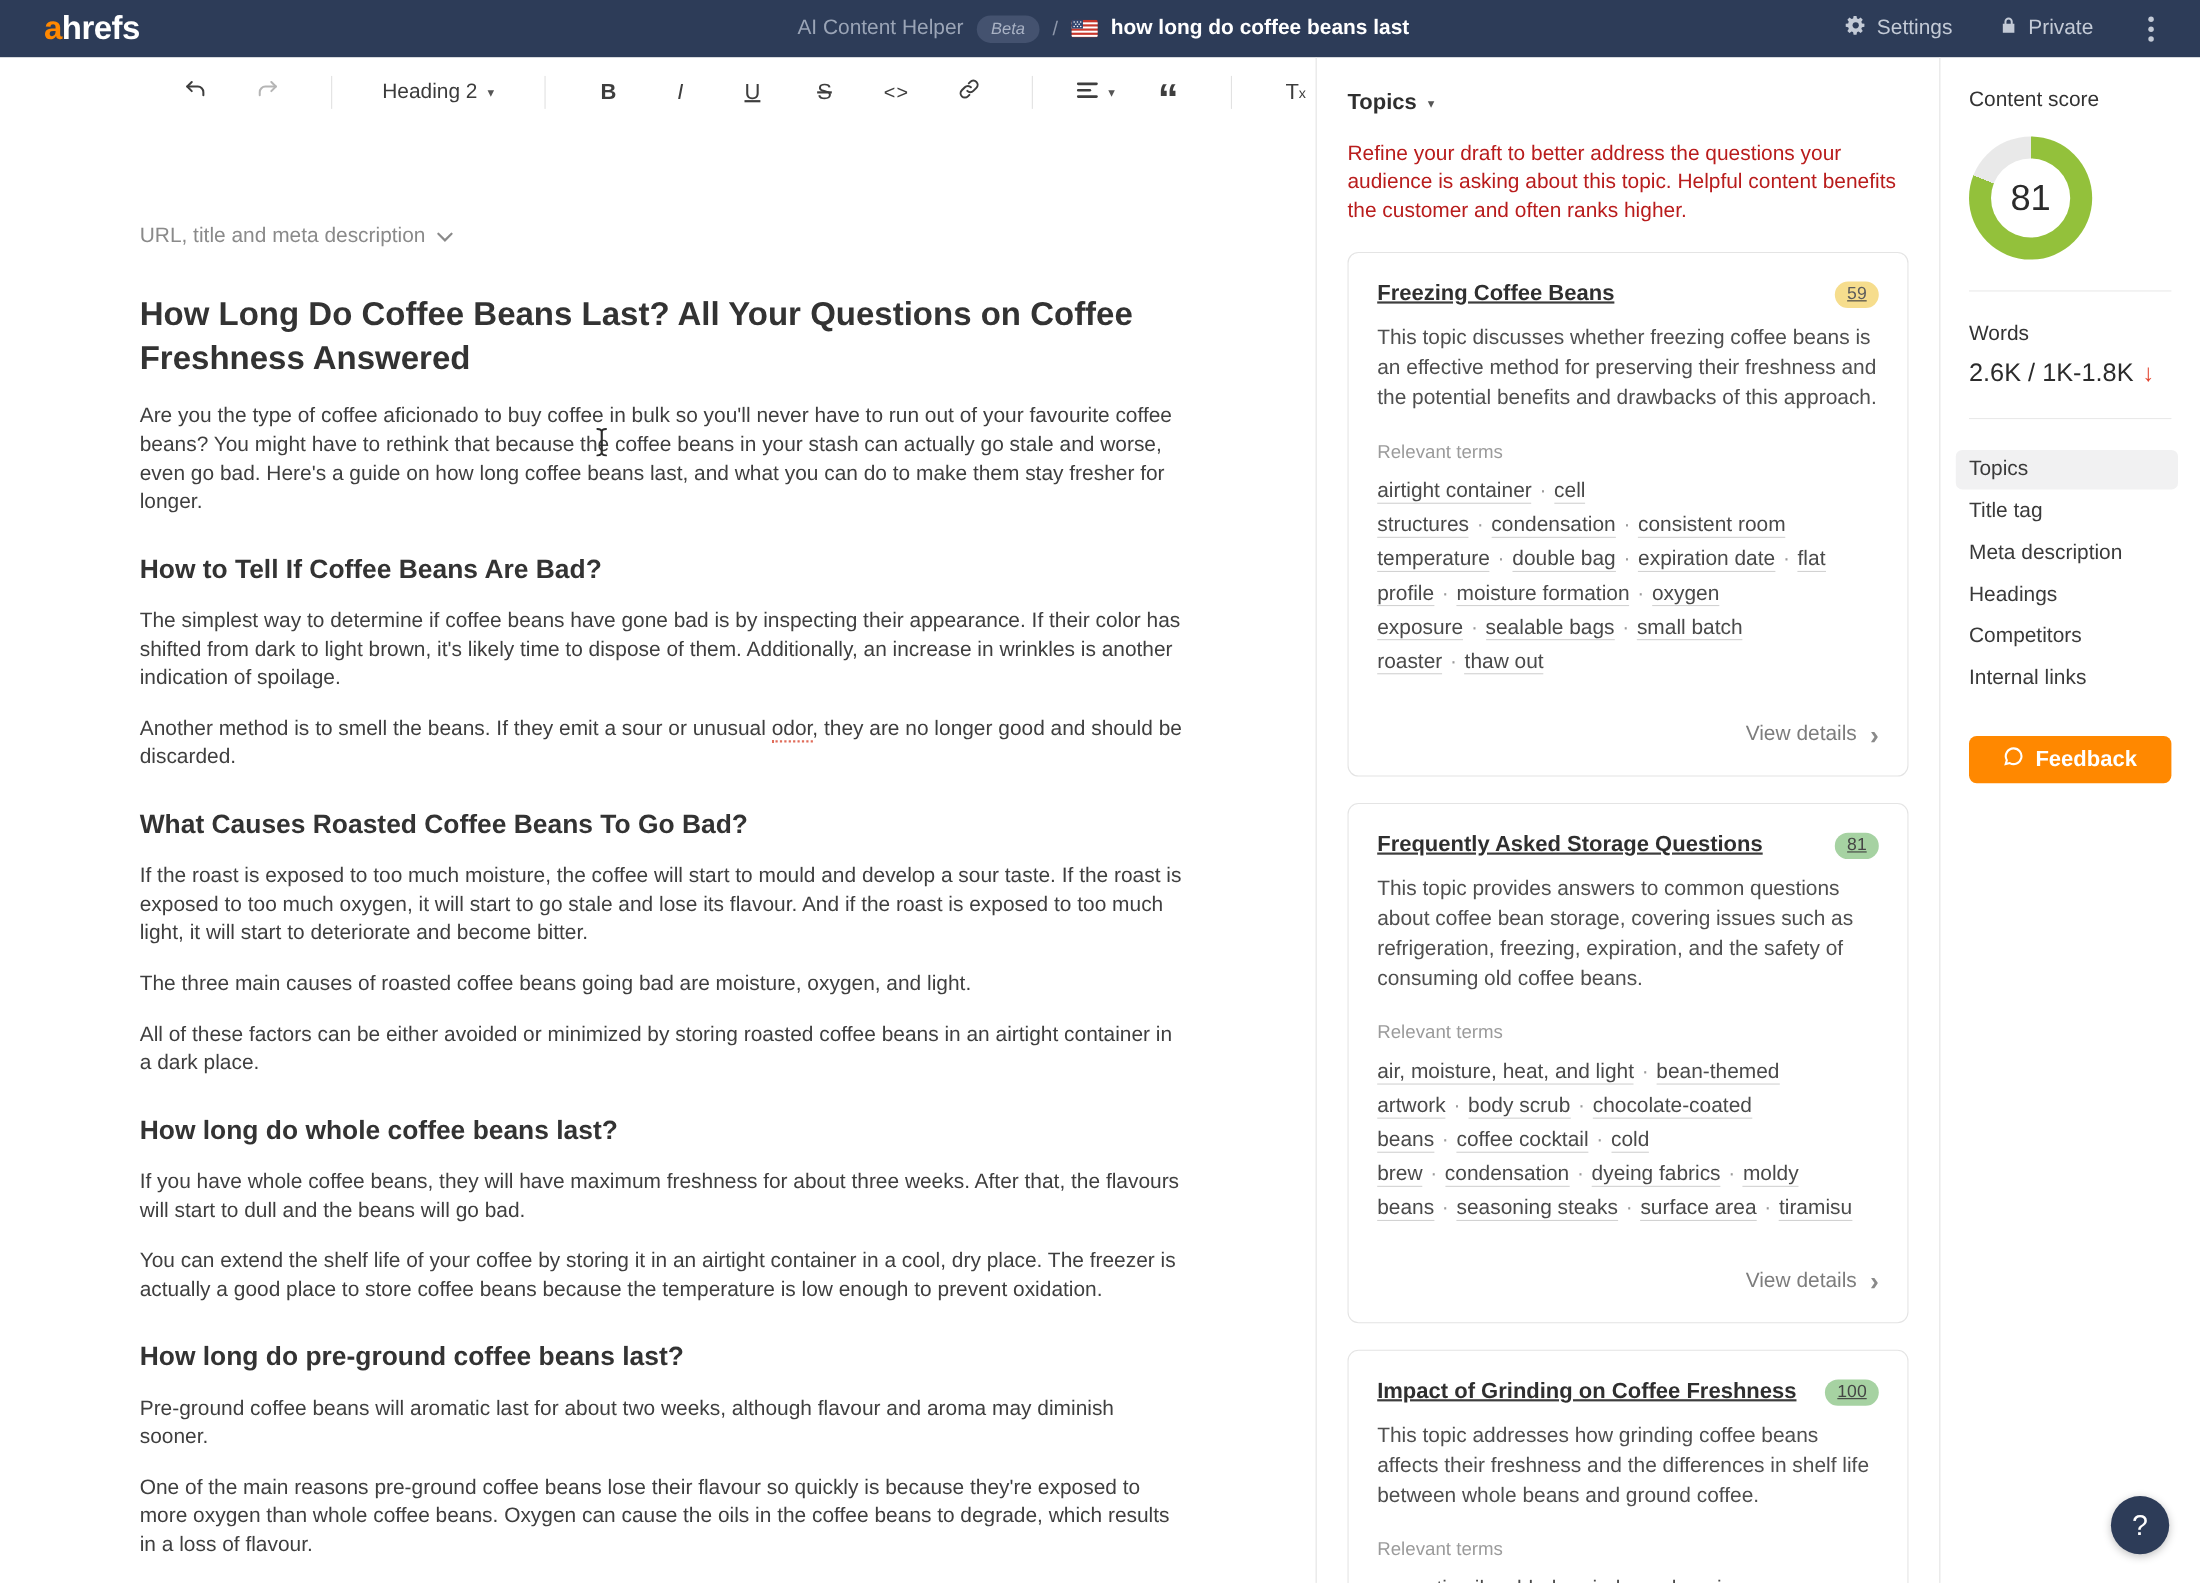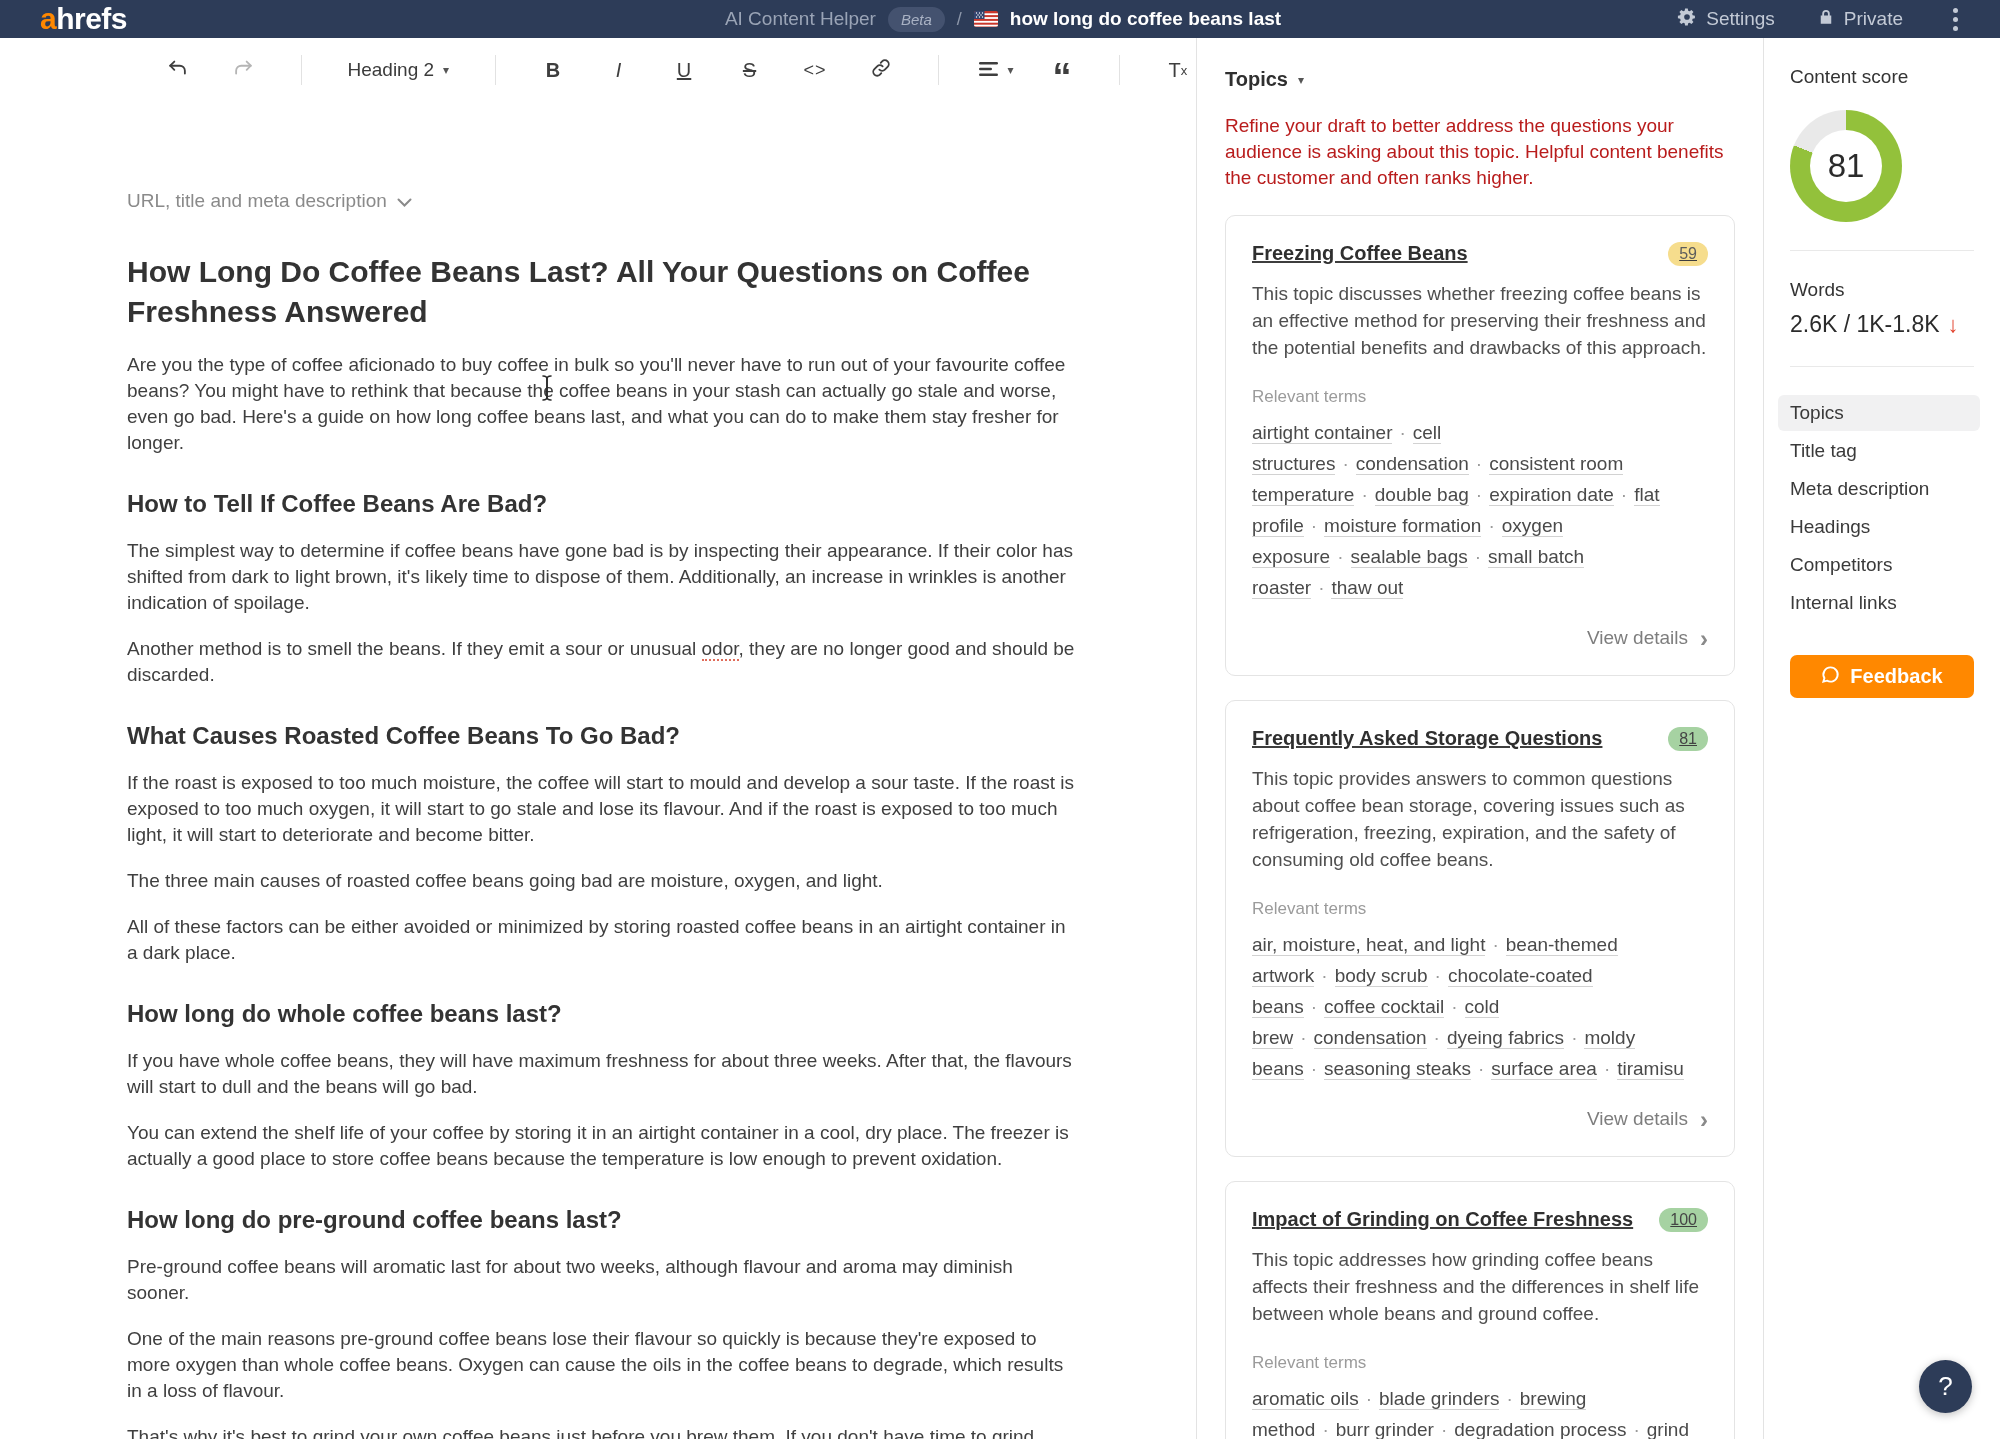--- a/index.html
+++ b/index.html
@@ -1,21 +1,21 @@
 <!DOCTYPE html>
 <html><head>
 <meta charset="utf-8">
 <style>
   * { margin:0; padding:0; box-sizing:border-box; }
   html,body { width:2000px; height:1439px; overflow:hidden; background:#fff;
     font-family:"Liberation Sans","DejaVu Sans",sans-serif; color:#3e3e3e; }
   .app { width:100%; height:100%; display:flex; flex-direction:column; }
 
   
-  .navbar { height:38px; background:#2d3c58; display:flex; align-items:center; flex-shrink:0;justify-content:center; }
+  .navbar { height:52px; background:#2d3c58; display:flex; align-items:center; flex-shrink:0;justify-content:center; }
   .nav-left { flex:1; display:flex; align-items:center; padding-left:40px; }
   .logo { font-size:30px; font-weight:700; letter-spacing:-0.5px; cursor:pointer; }
   .logo-a { color:#ff8800; }
   .logo-rest { color:#ffffff; }
   .nav-center { display:flex; align-items:center; gap:12px; }
   .app-title { color:#9aa4b6; font-size:19px; }
   .beta-pill { background:#44526f; color:#a9b2c4; font-size:15px; font-style:italic;
     padding:4px 13px; border-radius:999px; }
   .crumb-sep { color:#8d97aa; font-size:18px; }
   .flag svg { display:block; border-radius:2px; }
@@ -67,21 +67,21 @@
   .card-head { display:flex; align-items:flex-start; justify-content:space-between; gap:12px;text-decoration:underline; }
   .card-title { font-size:20px; font-weight:700; color:#2f2f2f; }
   .badge { font-size:16px; padding:3px 11px; border-radius:999px; flex-shrink:0; }
   .badge-yellow { background:#f6dd8d; color:#5c5c5c; }
   .badge-green  { background:#a6d2a2; color:#454545; }
   .card-desc { margin-top:14px; font-size:19px; line-height:27px; color:#4f4f4f; }
   .terms-label { margin-top:26px; font-size:17px; color:#9b9b9b; }
   .terms { margin-top:10px; font-size:19px; line-height:31px; color:#4a4a4a; }
   .term { border-bottom:1px solid #d2d2d2; cursor:pointer; }
   .term-sep { color:#9b9b9b; margin:0 7px; }
-  .view-row { margin-top:24px; display:flex; justify-content:flex-end; align-items:center;
+  .view-row { margin-top:40px; display:flex; justify-content:flex-end; align-items:center;
     gap:12px; color:#7d7d7d; font-size:19px; cursor:pointer; }
   .vd-chev { font-size:24px; line-height:19px; color:#8a8a8a; font-weight:700; }
 
   
   .sidebar { width:237px; border-left:1px solid #e3e3e3; padding:28px 26px; overflow:hidden; }
   .score-label { font-size:19px; color:#333; }
   .donut { width:112px; height:112px; border-radius:50%; margin-top:22px;
     display:flex; align-items:center; justify-content:center; }
   .donut-hole { width:72px; height:72px; border-radius:50%; background:#fff;
     display:flex; align-items:center; justify-content:center; }

